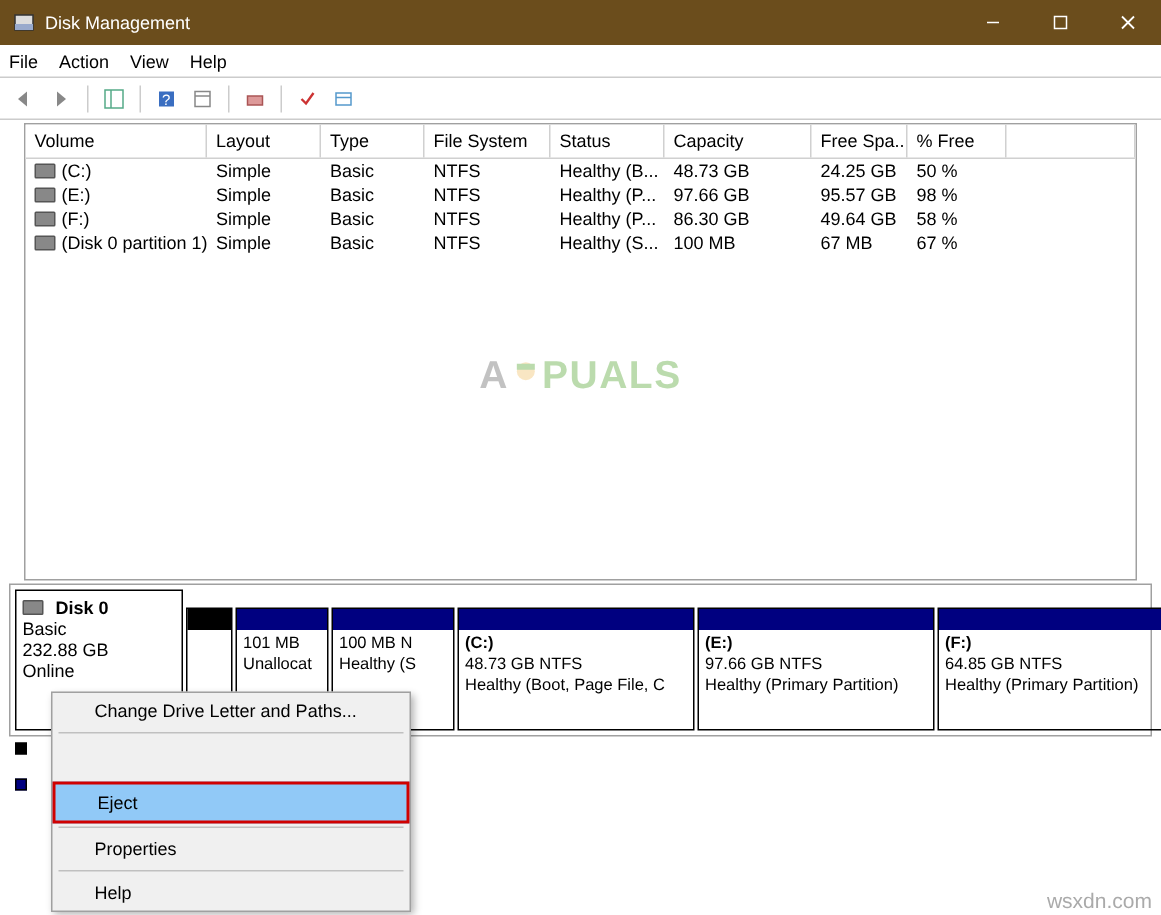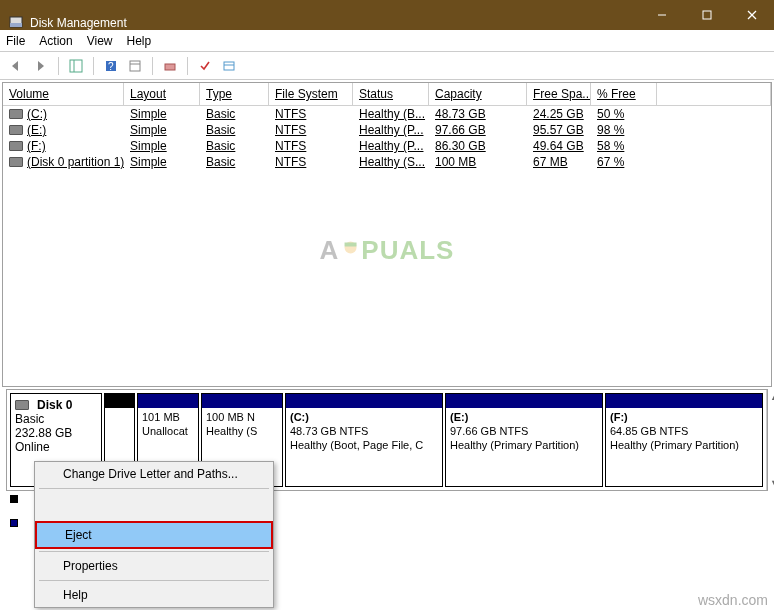--- a/index.html
+++ b/index.html
@@ -1,56 +1,56 @@
 <!DOCTYPE html>
 <html><head>
 <meta charset="utf-8">
 <style>
   * { box-sizing: border-box; margin: 0; padding: 0; }
   body { font-family: "Segoe UI", Tahoma, sans-serif; font-size: 12px; background: #fff; color: #000; width: 774px; }
   
   
-  .titlebar { background: #6b4d1c; height: 30px; display: flex; align-items: flex-end; padding-left: 8px; color: #fff; }
+  .titlebar { background: #6b4d1c; height: 30px; display: flex; align-items: center; padding-left: 8px; color: #fff; }
   .titlebar .app-icon { width: 16px; height: 16px; margin-right: 6px; display: flex; align-items: center; justify-content: center; }
   .titlebar .title { flex: 1; font-size: 12px; }
   .titlebar .win-controls { display: flex; height: 100%; }
   .titlebar .win-btn { width: 45px; height: 30px; display: flex; align-items: center; justify-content: center; color: #fff; }
   
   
   .menubar { display: flex; padding: 2px 6px; border-bottom: 1px solid #ccc; height: 22px; align-items: center; gap: 14px; }
   .menubar span { cursor: default; }
   
   
   .toolbar { display: flex; align-items: center; padding: 3px 6px; border-bottom: 1px solid #ccc; height: 28px; gap: 2px; }
   .toolbar .tbtn { width: 22px; height: 22px; display: flex; align-items: center; justify-content: center; border: 1px solid transparent; }
   .toolbar .sep { width: 1px; height: 18px; background: #ccc; margin: 0 4px; }
   
   
-  .vol-container { border: 1px solid #a0a0a0; margin: 2px 2px; height: 305px; position: relative; overflow: hidden; text-decoration: underline;}
+  .vol-container { border: 1px solid #a0a0a0; margin: 2px 16px; height: 305px; position: relative; overflow: hidden;}
   .vol-header { display: flex; background: #fff; border-bottom: 1px solid #d0d0d0; }
   .vol-header .col { padding: 4px 6px; border-right: 1px solid #d0d0d0; font-weight: normal; text-align: left; overflow: hidden; white-space: nowrap; }
   .vol-row { display: flex; }
   .vol-row .col { padding: 1px 6px; overflow: hidden; white-space: nowrap; text-overflow: clip; }
   .col.c0 { width: 121px; } .col.c1 { width: 76px; } .col.c2 { width: 69px; } .col.c3 { width: 84px; }
   .col.c4 { width: 76px; } .col.c5 { width: 98px; } .col.c6 { width: 64px; } .col.c7 { width: 66px; } .col.c8 { flex:1; }
   .disk-glyph { display: inline-block; width: 14px; height: 10px; background: #888; border: 1px solid #555; border-radius: 1px; margin-right: 4px; vertical-align: -1px;}
   
   
   .watermark { position: absolute; left: 50%; top: 55%; transform: translate(-50%,-50%); font-size: 26px; font-weight: bold; color: #7a7a7a; opacity: .45; letter-spacing: 1px;}
   .watermark .a2 { color: #6ab04c; }
   
   
   .graph-container { border: 1px solid #a0a0a0; margin: 2px 6px 4px 6px; height: 102px; display: flex; position: relative;}
   .scroll-right { width: 17px; background: #f0f0f0; border-left: 1px solid #ccc; position:relative;}
   .scroll-right::before { content:"▲"; position:absolute; top:2px; left:3px; font-size:9px; color:#666;}
   .scroll-right::after  { content:"▼"; position:absolute; bottom:2px; left:3px; font-size:9px; color:#666;}
   .disk-row { display: flex; flex: 1; padding: 3px; gap: 2px; }
-  .disk-info { width: 92px; border: 1px solid #000; padding: 4px; }
+  .disk-info { width: 112px; border: 1px solid #000; padding: 4px; }
   .disk-info .dn { font-weight: bold; display: flex; align-items:center; gap:4px;}
-  .part { border: 1px solid #000; display: flex; flex-direction: column; }
+  .part { border: 1px solid #000; display: flex; flex-direction: column; margin-top: 12px; }
   .part .bar { height: 14px; background: #000080; }
   .part.unalloc .bar { background: #000; }
   .part .pbody { padding: 3px 4px; font-size: 11px; line-height: 1.25; flex:1; overflow:hidden;}
   .part .pbody .t1 { white-space: nowrap; overflow: hidden; }
   .part .pbody .t2 { white-space: nowrap; overflow: hidden; }
   
   
   .bottom-strip { height: 52px; margin: 0 6px 6px 6px; position: relative;}
   .legend-box { position:absolute; left:4px; top:24px; width:8px; height:8px; background:#000080; border:1px solid #000;}
   .legend-box2 { position:absolute; left:4px; top:0px; width:8px; height:8px; background:#000; border:1px solid #000;}

